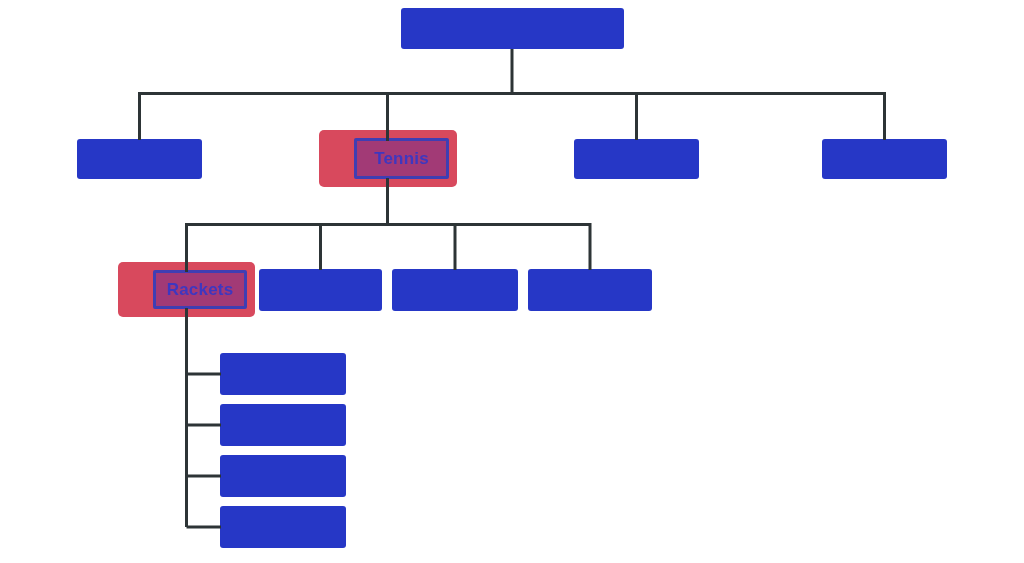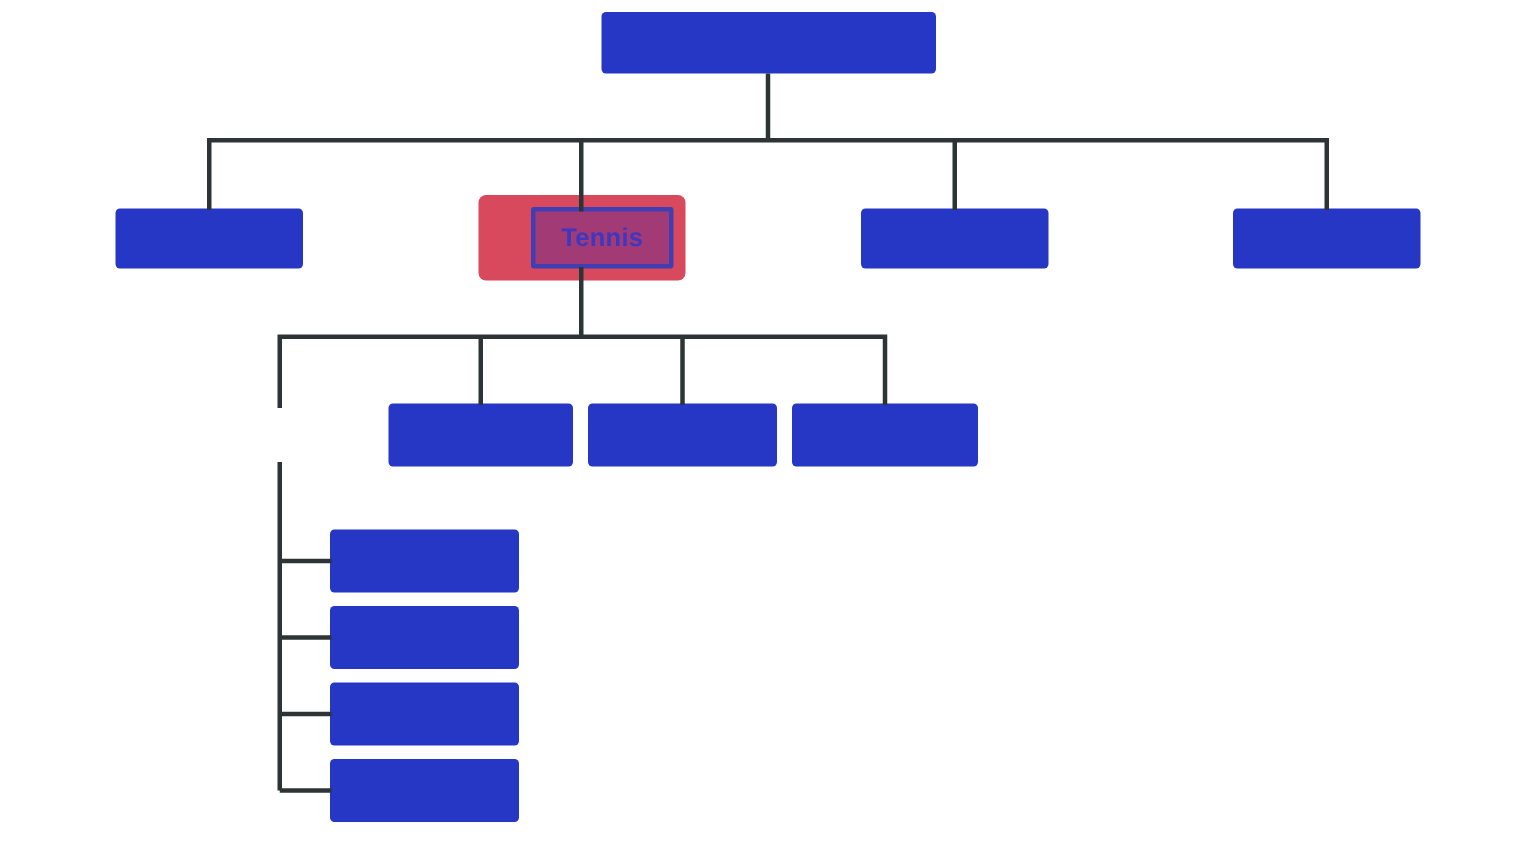--- a/index.html
+++ b/index.html
@@ -89,20 +89,25 @@
   <div class="hl-outer" style="left:319px; top:130px; width:138px; height:57px;">
     <div class="hl-inner">
       <span class="hl-label">Tennis</span>
     </div>
   </div>
 
   <div class="node" style="left:574px; top:139px; width:125px; height:40px;"></div>
 
   <div class="node" style="left:822px; top:139px; width:125px; height:40px;"></div>
 
+  <div class="hl-outer" style="left:118px; top:262px; width:137px; height:55px;">
+    <div class="hl-inner">
+      <span class="hl-label">Rackets</span>
+    </div>
+  </div>
 
   <div class="node" style="left:259px; top:269px; width:123px; height:42px;"></div>
 
   <div class="node" style="left:392px; top:269px; width:126px; height:42px;"></div>
 
   <div class="node" style="left:528px; top:269px; width:124px; height:42px;"></div>
 
   <div class="node" style="left:220px; top:353px; width:126px; height:42px;"></div>
 
   <div class="node" style="left:220px; top:404px; width:126px; height:42px;"></div>

